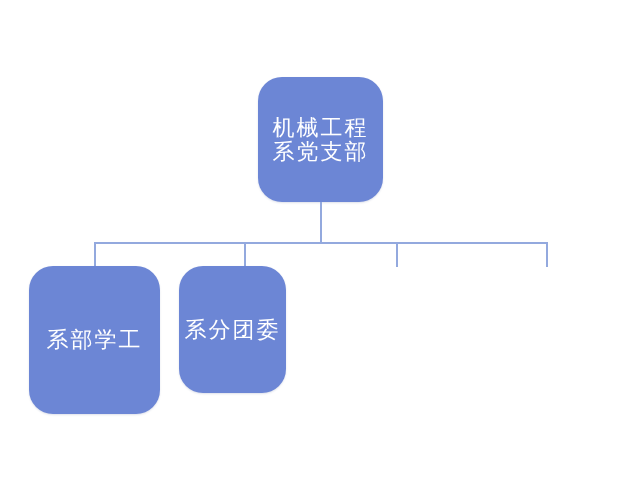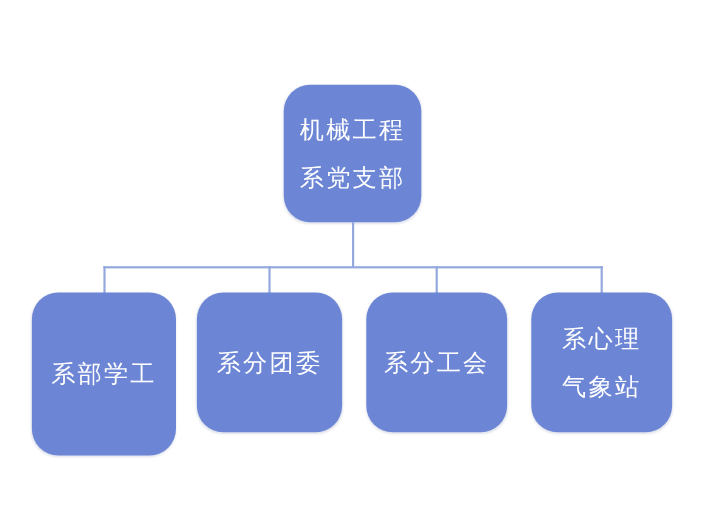--- a/index.html
+++ b/index.html
@@ -22,31 +22,31 @@
     background: var(--box-fill, #6C86D5);
     border-radius: 24px;
     display: flex;
     align-items: center;
     justify-content: center;
     box-shadow: 0 1px 2px rgba(40, 60, 120, 0.15);
   }
   .org-box .label {
     color: var(--box-text, #FFFFFF);
     font-size: 22px;
-    line-height: 44px;
+    line-height: 24px;
     letter-spacing: 2px;
     text-align: center;
     white-space: pre-line;
     user-select: none;
   }
   
   .box-root   { left: 258px; top: 77px;  width: 125px; height: 125px; }
   
   .box-child-0 { left: 29px;  top: 266px; width: 131px; height: 148px; }
-  .box-child-1 { left: 179px; top: 266px; width: 132px; height: 127px; justify-content: center; }
+  .box-child-1 { left: 179px; top: 266px; width: 107px; height: 127px; justify-content: center; }
   .box-child-2 { left: 333px; top: 266px; width: 128px; height: 127px; }
   .box-child-3 { left: 483px; top: 266px; width: 128px; height: 127px; }
   
   .connector {
     position: absolute;
     background: var(--connector, #93A9DE);
   }
   .conn-stem   { left: 320px; top: 202px; width: 2px;   height: 41px; }
   .conn-rail   { left: 94px;  top: 242px; width: 454px; height: 2px;  }
   .conn-drop-0 { left: 94px;  top: 242px; width: 2px;   height: 25px; }
@@ -70,21 +70,14 @@
   <div class="connector conn-drop-1"></div>
   <div class="connector conn-drop-2"></div>
   <div class="connector conn-drop-3"></div>
 
   <div class="org-box box-child-0">
     <span class="label">系部学工</span>
   </div>
   <div class="org-box box-child-1">
     <span class="label">系分团委</span>
   </div>
-  <div class="org-box box-child-2">
-    <span class="label">系分工会</span>
-  </div>
-  <div class="org-box box-child-3">
-    <span class="label">系心理
-气象站</span>
-  </div>
 
 </div>
 
 </body></html>

